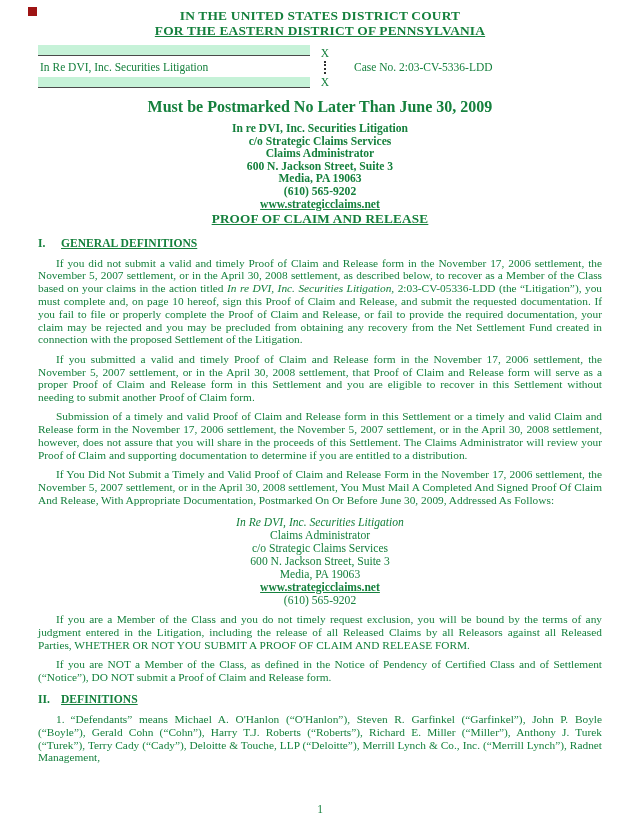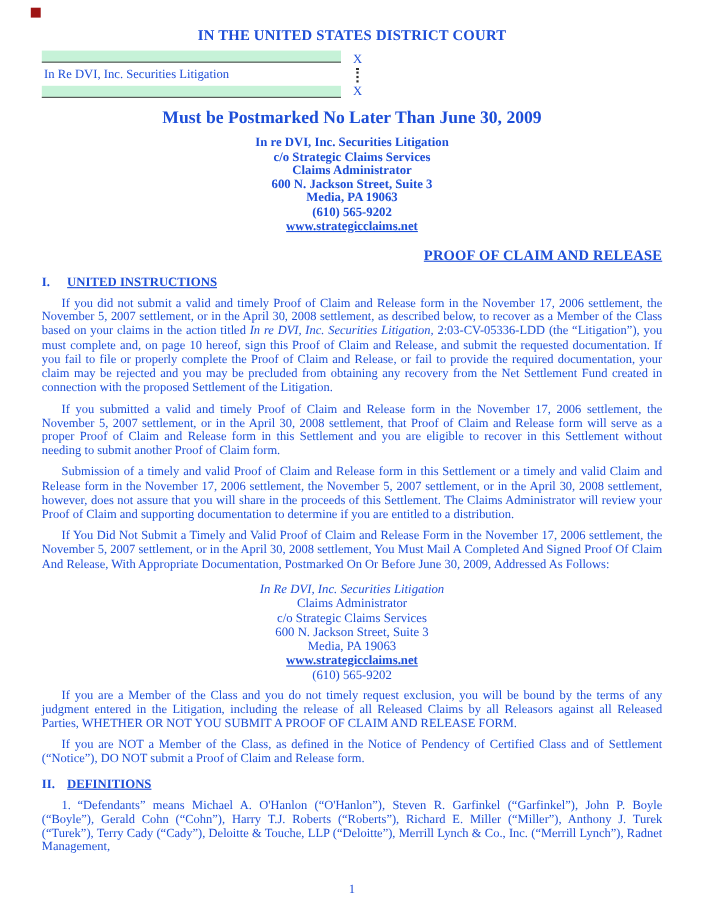--- a/index.html
+++ b/index.html
@@ -1,22 +1,22 @@
 <!DOCTYPE html>
 <html><head>
 <meta charset="utf-8">
 <style>
   html,body{margin:0;padding:0;background:#ffffff;}
   .page{
     position:relative;
     width:640px;height:828px;
     box-sizing:border-box;
-    padding:24px 38px 0 38px;
+    padding:8px 38px 0 38px;
     background:#ffffff;
-    color:#1d4ed8;
+    color:#15803d;
     font-family:"Liberation Serif","DejaVu Serif",serif;
     overflow:hidden;
   }
   .annot{position:absolute;left:28px;top:7px;width:9px;height:9px;background:#9e1414;}
   .court{ text-align:center;font-weight:bold;font-size:13.4px;line-height:15px;letter-spacing:.2px;}
   .court .u{text-decoration:underline;}
   
   .caption{display:flex;align-items:stretch;margin-top:7px;font-size:11.5px;}
   .cap-left{width:272px;display:flex;flex-direction:column;}
   .cap-field{height:10px;border-bottom:1.4px solid #4a4a4a;}
@@ -26,71 +26,75 @@
   .cap-x.btm{padding:0 0 0 0;line-height:12px;}
   .cap-dotline{flex:1;width:0;border-left:2px dotted #2e2e2e;margin:2px 0;}
   .cap-right{flex:1;display:flex;align-items:center;padding-left:14px;}
   
   .postmark{margin:10px 0 0;text-align:center;font-weight:bold;font-size:16px;}
   .addr{text-align:center;font-size:11.6px;line-height:12.6px;margin-top:7px;}
   .addr-top{font-weight:bold;}
   .addr2{margin-top:9px;line-height:13px;}
   .site{font-weight:bold;text-decoration:underline;}
   .ital{font-style:italic;}
-  .doctitle{margin:12px 0 0;text-align:right;font-weight:bold;font-size:13.2px;text-decoration:underline;letter-spacing:.2px;}
+  .doctitle{margin:0 0 0;text-align:center;font-weight:bold;font-size:13.2px;text-decoration:underline;letter-spacing:.2px;}
   
   .sec{margin-top:10px;display:flex;font-weight:bold;font-size:11.6px;}
   .sec-num{width:23px;}
   .sec-head{text-decoration:underline;}
   .para{margin:6.5px 0 0;font-size:11.35px;line-height:12.8px;text-align:justify;text-indent:18px;}
   .para.bold{font-weight:normal;}
   .def-num{margin-right:6px;}
   .pagenum{position:absolute;left:0;bottom:13px;width:100%;text-align:center;font-size:11.5px;}
 </style>
 </head>
 <body>
 
 <div class="page">
 
   <div class="annot"></div>
 
   <div class="court">
     <div>IN THE UNITED STATES DISTRICT COURT</div>
+    <div class="u">FOR THE EASTERN DISTRICT OF PENNSYLVANIA</div>
   </div>
 
   <div class="caption">
     <div class="cap-left">
       <div class="cap-field" style="background: rgb(198, 242, 216);"></div>
       <div class="cap-title">In Re DVI, Inc. Securities Litigation</div>
       <div class="cap-field" style="background: rgb(198, 242, 216);"></div>
     </div>
     <div class="cap-mid">
       <span class="cap-x">X</span>
       <span class="cap-dotline"></span>
       <span class="cap-x btm">X</span>
+    </div>
+    <div class="cap-right">
+      <span>Case No. 2:03-CV-5336-LDD</span>
     </div>
   </div>
 
   <p class="postmark">Must be Postmarked No Later Than June 30, 2009</p>
 
   <div class="addr addr-top">
     <div>In re DVI, Inc. Securities Litigation</div>
     <div>c/o Strategic Claims Services</div>
     <div>Claims Administrator</div>
     <div>600 N. Jackson Street, Suite 3</div>
     <div>Media, PA 19063</div>
     <div>(610) 565-9202</div>
     <div class="site">www.strategicclaims.net</div>
   </div>
 
   <h1 class="doctitle">PROOF OF CLAIM AND RELEASE</h1>
 
   <div class="sec">
     <span class="sec-num">I.</span>
-    <span class="sec-head">UNITED INSTRUCTIONS</span>
+    <span class="sec-head">GENERAL DEFINITIONS</span>
   </div>
 
   <p class="para"><span>If you did not submit a valid and timely Proof of Claim and Release form in the November 17, 2006 settlement, the November 5, 2007 settlement, or in the April 30, 2008 settlement, as described below, to recover as a Member of the Class based on your claims in the action titled </span><span class="ital">In re DVI, Inc. Securities Litigation,</span><span> 2:03-CV-05336-LDD (the “Litigation”), you must complete and, on page 10 hereof, sign this Proof of Claim and Release, and submit the requested documentation. If you fail to file or properly complete the Proof of Claim and Release, or fail to provide the required documentation, your claim may be rejected and you may be precluded from obtaining any recovery from the Net Settlement Fund created in connection with the proposed Settlement of the Litigation.</span></p>
 
   <p class="para">If you submitted a valid and timely Proof of Claim and Release form in the November 17, 2006 settlement, the November 5, 2007 settlement, or in the April 30, 2008 settlement, that Proof of Claim and Release form will serve as a proper Proof of Claim and Release form in this Settlement and you are eligible to recover in this Settlement without needing to submit another Proof of Claim form.</p>
 
   <p class="para">Submission of a timely and valid Proof of Claim and Release form in this Settlement or a timely and valid Claim and Release form in the November 17, 2006 settlement, the November 5, 2007 settlement, or in the April 30, 2008 settlement, however, does not assure that you will share in the proceeds of this Settlement. The Claims Administrator will review your Proof of Claim and supporting documentation to determine if you are entitled to a distribution.</p>
 
   <p class="para bold">If You Did Not Submit a Timely and Valid Proof of Claim and Release Form in the November 17, 2006 settlement, the November 5, 2007 settlement, or in the April 30, 2008 settlement, You Must Mail A Completed And Signed Proof Of Claim And Release, With Appropriate Documentation, Postmarked On Or Before June 30, 2009, Addressed As Follows:</p>
 

